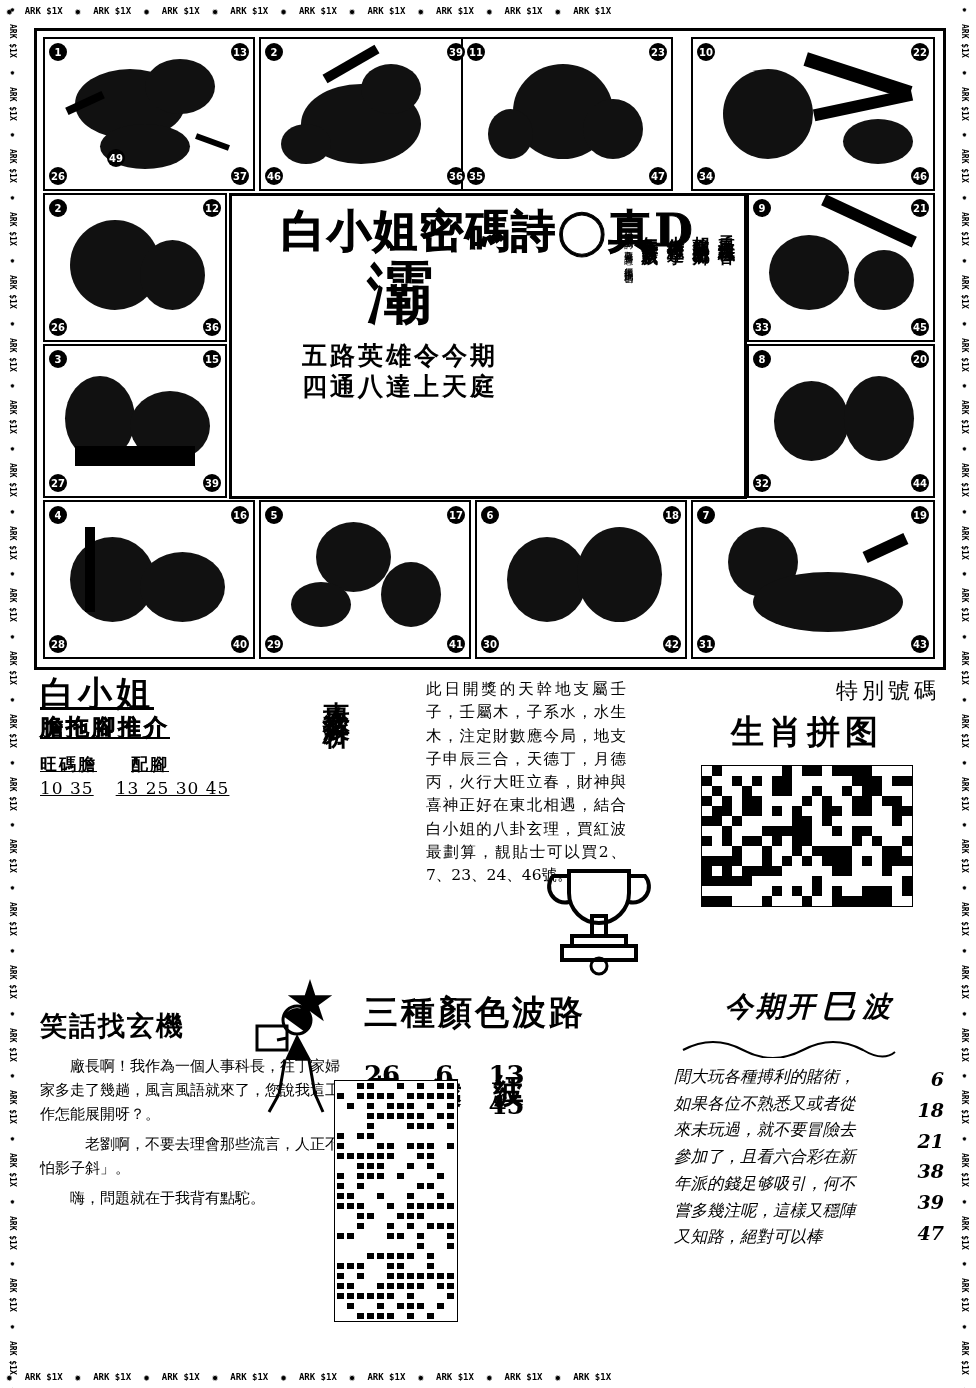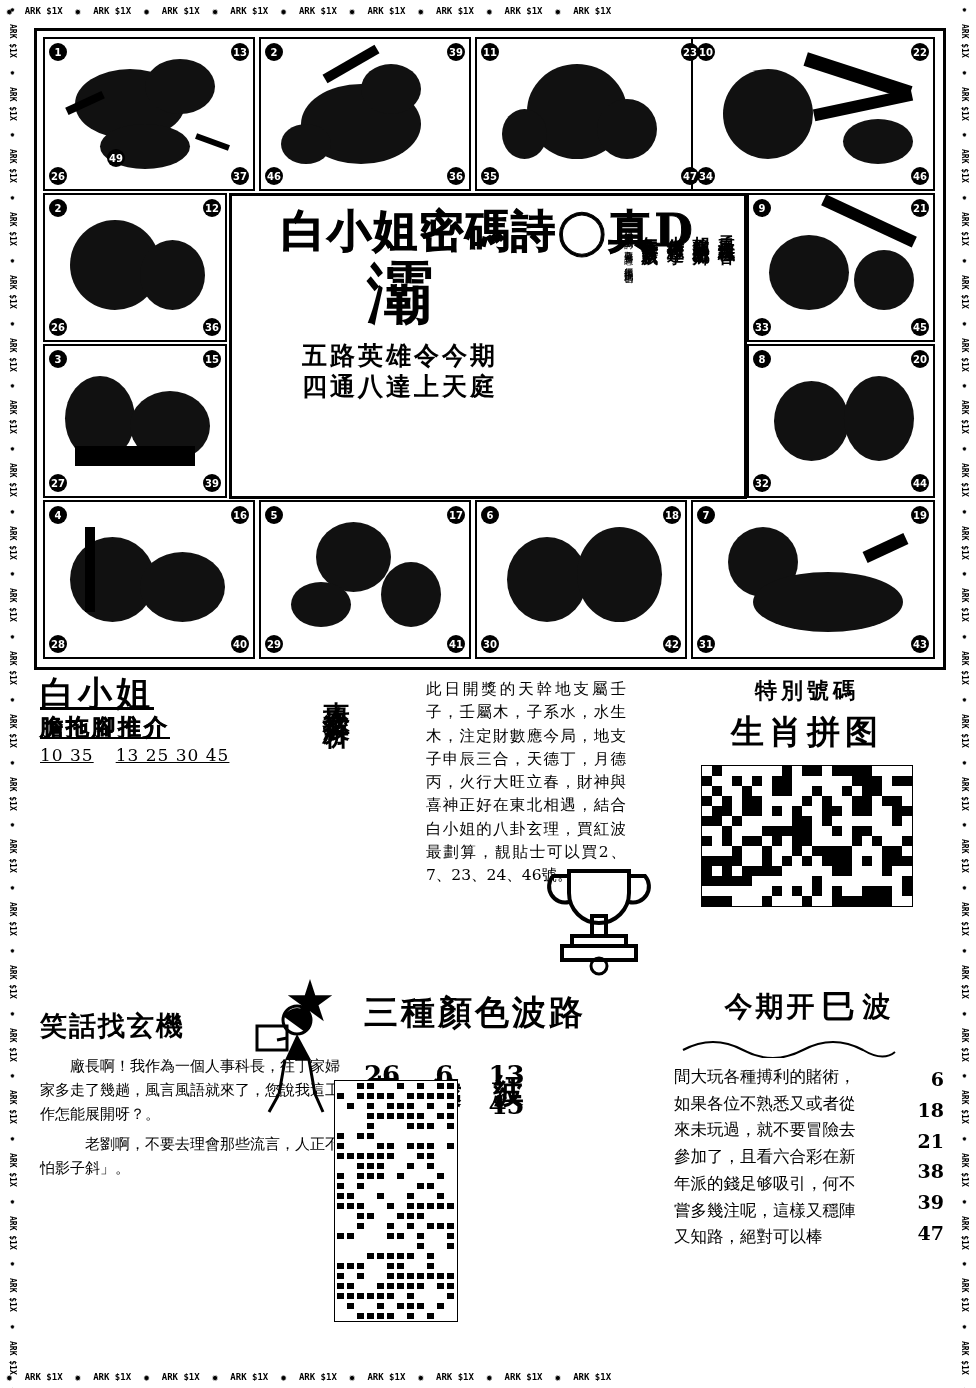--- a/index.html
+++ b/index.html
@@ -45,21 +45,21 @@
 
   
   .mid{position:relative;width:906px;height:300px;margin:6px 0 0 8px;}
   .mid-col{position:absolute;top:0;}
   .lady-title{font-family:"DejaVu Serif",serif;font-size:34px;font-weight:bold;letter-spacing:4px;line-height:1;}
   .lady-sub{font-family:"DejaVu Serif",serif;font-size:23px;font-weight:bold;letter-spacing:3px;-webkit-text-stroke:0.6px #000;}
   .body-cn{font-family:"DejaVu Serif","Liberation Serif",serif;font-size:15.5px;line-height:1.5;text-align:justify;}
   .tablehdr{font-family:"DejaVu Serif",serif;font-size:17px;font-weight:bold;letter-spacing:2px;}
   .nums-row{font-family:"DejaVu Serif",serif;font-size:17px;letter-spacing:1px;}
   .vtitle{writing-mode:vertical-rl;text-orientation:upright;font-family:"DejaVu Serif",serif;font-size:27px;font-weight:bold;letter-spacing:4px;line-height:1.05;}
-  .special-title{font-family:"DejaVu Serif",serif;font-size:22px;font-weight:bold;letter-spacing:4px;text-align:center;}
+  .special-title{font-family:"DejaVu Serif",serif;font-size:22px;font-weight:normal;letter-spacing:4px;text-align:right;}
   .special-title2{font-family:"DejaVu Serif",serif;font-size:33px;font-weight:bold;letter-spacing:5px;text-align:center;}
   .noise{position:relative;background:#fff;overflow:hidden;border:1px solid #000;}
   .noise span{position:absolute;background:#000;display:block;}
 
   
   .trophy{position:absolute;}
 
   
   .bot{position:relative;width:906px;height:370px;margin:4px 0 0 8px;}
   .joke-title{font-family:"DejaVu Serif",serif;font-size:27px;font-weight:bold;letter-spacing:2px;}
@@ -242,21 +242,21 @@
           <b style="left:100px;top:25px;width:60px;height:50px;"></b>
           <i style="left:60px;top:20px;width:60px;height:10px;transform:rotate(-30deg);"></i>
           <b style="left:20px;top:85px;width:50px;height:40px;"></b>
         </div>
         <div class="num tl">2</div>
         <div class="num tr">39</div>
         <div class="num bl">46</div>
         <div class="num br">36</div>
       </div>
 
-      <div class="cellwrap" style="left:438px;top:6px;width:208px;height:150px;padding-left:18px;">
+      <div class="cellwrap" style="left:424px;top:6px;width:208px;height:150px;">
         <div class="art">
           <b style="left:50px;top:25px;width:100px;height:95px;"></b>
           <b style="left:120px;top:60px;width:60px;height:60px;"></b>
           <b style="left:25px;top:70px;width:45px;height:50px;"></b>
         </div>
         <div class="num tl">11</div>
         <div class="num tr">23</div>
         <div class="num bl">35</div>
         <div class="num br">47</div>
       </div>
@@ -382,20 +382,24 @@
         <div class="num bl">31</div>
         <div class="num br">43</div>
       </div>
     </div>
 
     <div class="mid">
 
       <div class="mid-col" style="left:6px;width:268px;text-decoration:underline;">
         <div class="lady-title">白小姐</div>
         <div class="lady-sub" style="margin-top:2px;">膽拖腳推介</div>
+        <div style="display:flex;gap:34px;margin-top:10px;">
+          <div class="tablehdr">旺碼膽</div>
+          <div class="tablehdr">配腳</div>
+        </div>
         <div style="display:flex;gap:22px;margin-top:2px;">
           <div class="nums-row">10    35</div>
           <div class="nums-row">13 25 30 45</div>
         </div>
       </div>
 
       <div class="mid-col" style="left:288px;top:4px;">
         <div class="vtitle">專攻金波分析</div>
       </div>
 
@@ -554,20 +558,21 @@
           </div>
       </div>
     </div>
 
     <div class="bot">
 
       <div style="position:absolute;left:6px;top:28px;width:300px;">
         <div class="joke-title">笑話找玄機</div>
         <div class="hand" style="margin-top:10px;text-indent:2em;">廠長啊！我作為一個人事科長，往丁家婦家多走了幾趟，風言風語就來了，您說我這工作怎能展開呀？。</div>
         <div class="hand" style="margin-top:6px;text-indent:3em;">老劉啊，不要去理會那些流言，人正不怕影子斜」。</div>
+        <div class="hand" style="margin-top:6px;text-indent:2em;">嗨，問題就在于我背有點駝。</div>
       </div>
 
       <div class="star" style="left:250px;top:-8px;">★</div>
 
       <div class="girl" style="left:205px;top:18px;">
         <svg width="110" height="120" viewBox="0 0 110 120">
           <circle cx="58" cy="22" r="14" fill="none" stroke="#000" stroke-width="3"></circle>
           <path d="M44 18 q14 -16 28 0 q2 14 -6 16" fill="#000"></path>
           <path d="M58 36 l-12 26 h26 z" fill="#000"></path>
           <path d="M46 62 l-6 34 M70 62 l6 34" stroke="#000" stroke-width="3" fill="none"></path>
@@ -746,21 +751,21 @@
           <i style="left: 82px; top: 222px; width: 7px; height: 6px;"></i>
           <i style="left: 102px; top: 222px; width: 7px; height: 6px;"></i>
           <i style="left: 22px; top: 232px; width: 7px; height: 6px;"></i>
           <i style="left: 32px; top: 232px; width: 7px; height: 6px;"></i>
           <i style="left: 42px; top: 232px; width: 7px; height: 6px;"></i>
           <i style="left: 52px; top: 232px; width: 7px; height: 6px;"></i>
           <i style="left: 72px; top: 232px; width: 7px; height: 6px;"></i>
           <i style="left: 92px; top: 232px; width: 7px; height: 6px;"></i>
         </div>
 
-      <div style="position:absolute;left:640px;top:4px;width:270px;">
+      <div style="position:absolute;left:640px;top:4px;width:270px;font-style:italic;">
         <div style="display:flex;align-items:center;gap:4px;justify-content:center;">
           <span class="today-title">今期开</span>
           <span class="today-title" style="font-size:34px;">巳</span>
           <span class="today-title">波</span>
         </div>
         <svg width="260" height="26" viewBox="0 0 260 26" style="display:block;margin:2px auto;">
           <path d="M4 18 q30 -16 60 0 q30 16 60 0 q30 -16 60 0 q20 12 32 2" fill="none" stroke="#000" stroke-width="2"></path>
         </svg>
         <div style="display:flex;margin-top:6px;">
           <div style="flex:1;">

